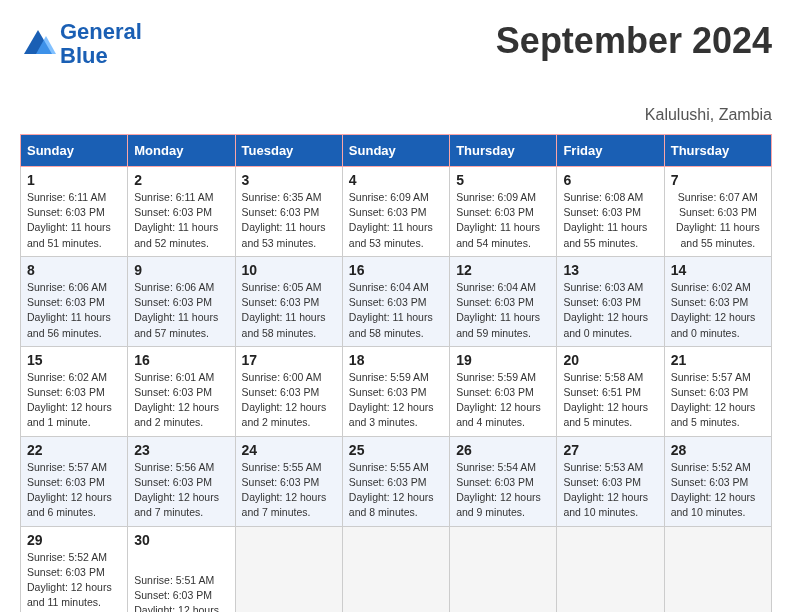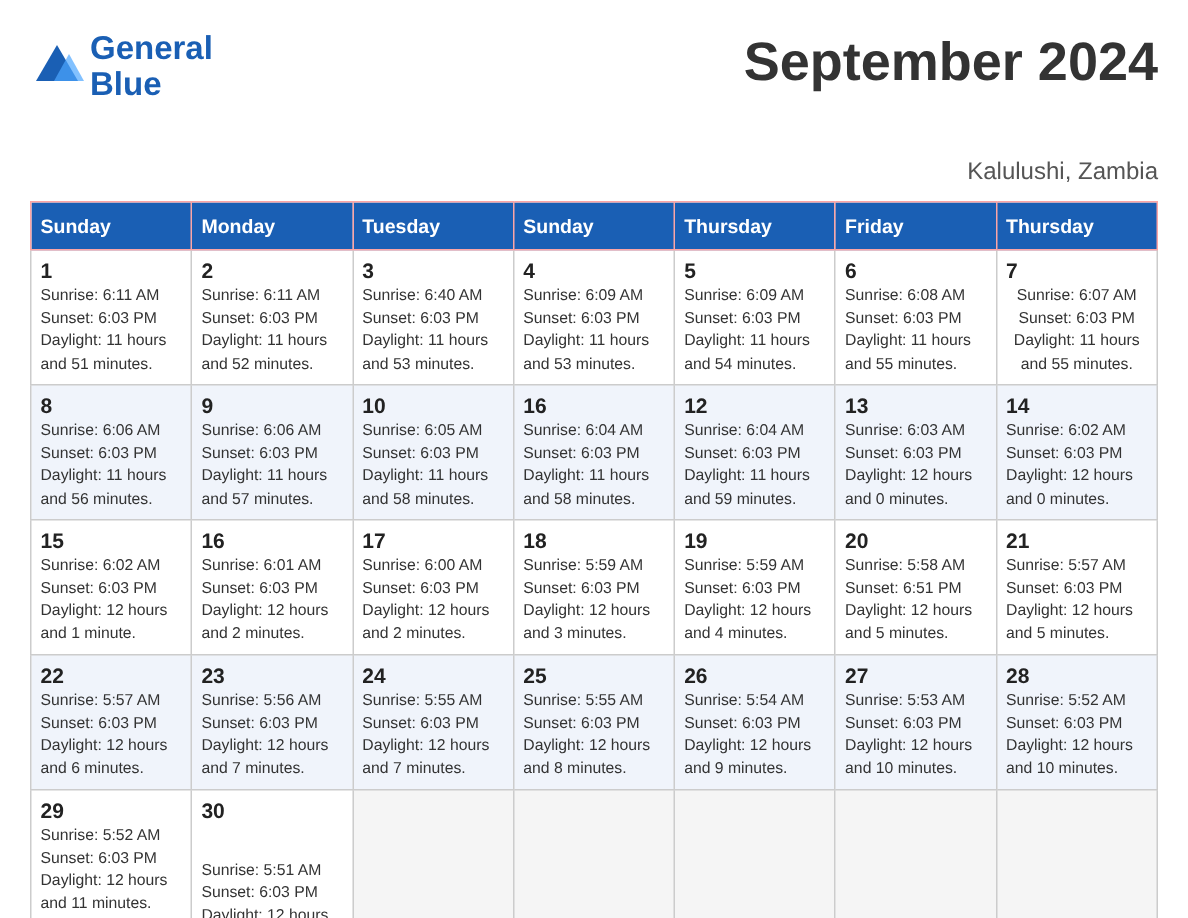--- a/index.html
+++ b/index.html
@@ -131,21 +131,21 @@
         </td>
         <td>
           <span class="day-number">2</span>
           <div class="day-info" style="white-space: pre-line;">Sunrise: 6:11 AM
 Sunset: 6:03 PM
 Daylight: 11 hours
 and 52 minutes.</div>
         </td>
         <td>
           <span class="day-number">3</span>
-          <div class="day-info" style="white-space: pre-line;">Sunrise: 6:40 AM
+          <div class="day-info" style="white-space: pre-line;">Sunrise: 6:35 AM
 Sunset: 6:03 PM
 Daylight: 11 hours
 and 53 minutes.</div>
         </td>
         <td>
           <span class="day-number">4</span>
           <div class="day-info" style="white-space: pre-line;">Sunrise: 6:09 AM
 Sunset: 6:03 PM
 Daylight: 11 hours
 and 53 minutes.</div>

